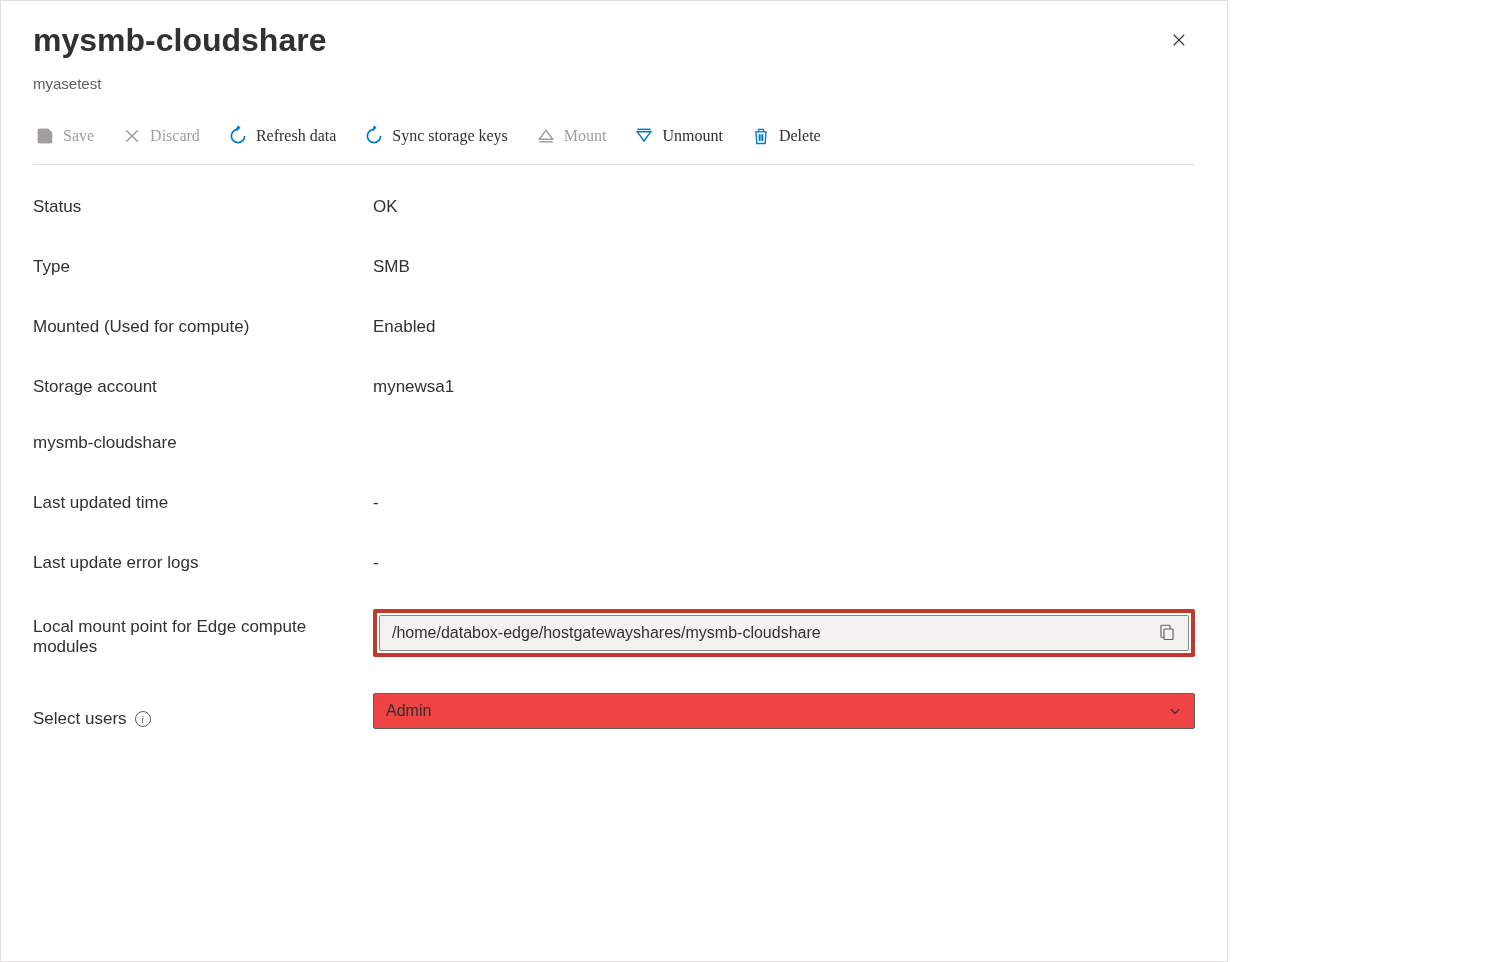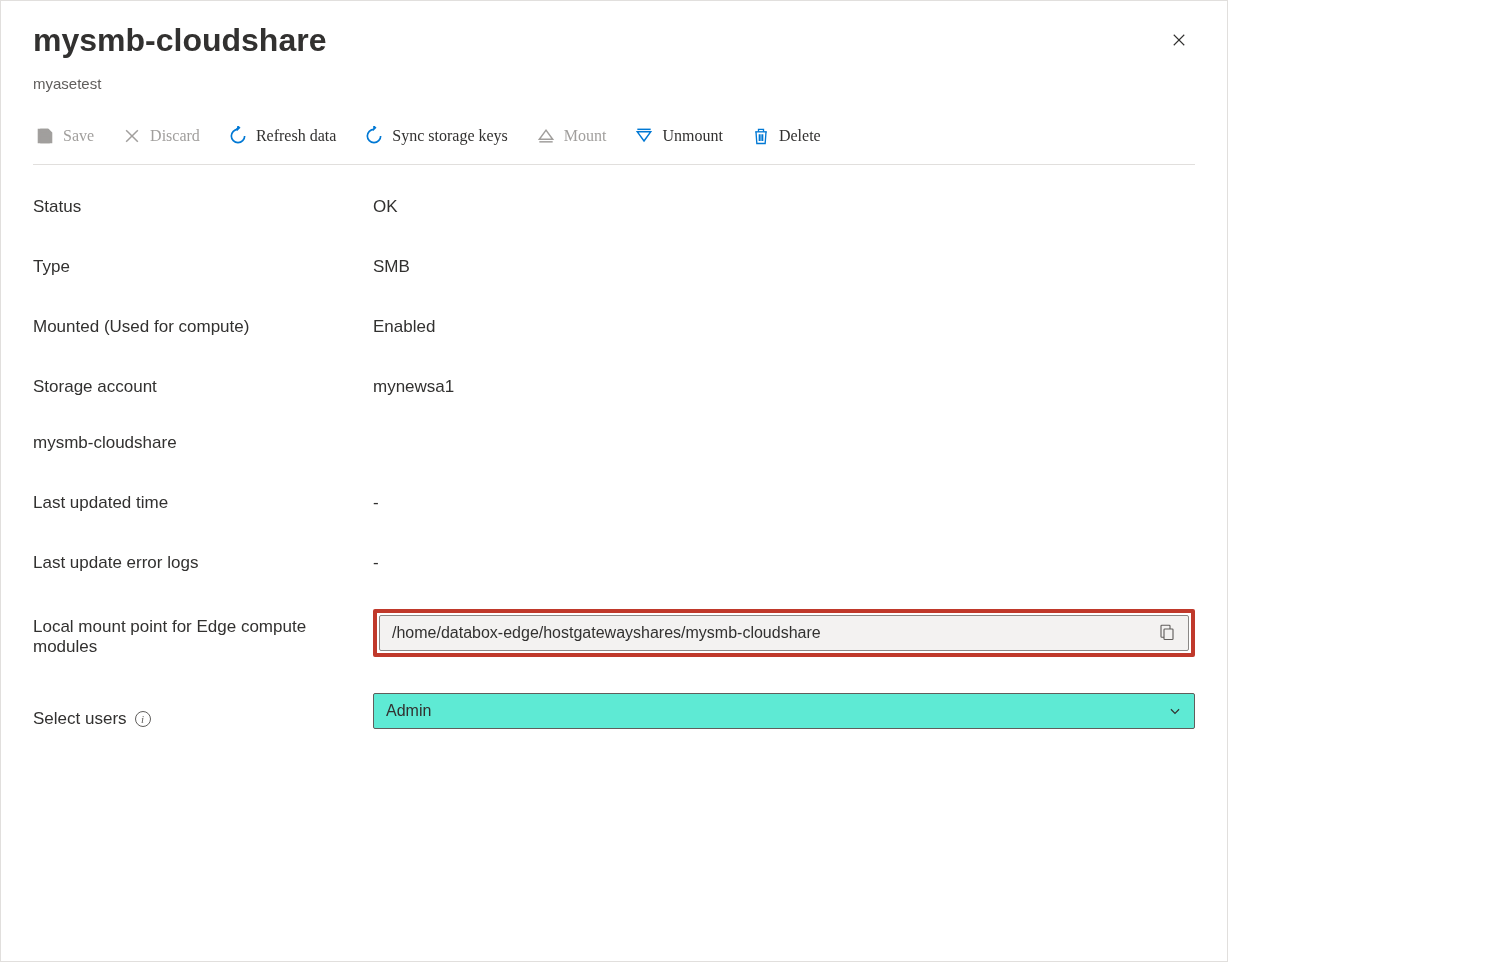--- a/index.html
+++ b/index.html
@@ -167,21 +167,21 @@
       position: relative;
     }
     .select-box {
       display: flex;
       align-items: center;
       justify-content: space-between;
       border: 1px solid #605e5c;
       border-radius: 2px;
       height: 36px;
       padding: 0 12px;
-      background: #5eead4;
+      background: #ef4444;
       cursor: pointer;
       font-size: 16px;
     }
     .chevron {
       display: flex;
     }
     .chevron svg {
       width: 14px;
       height: 14px;
     }

